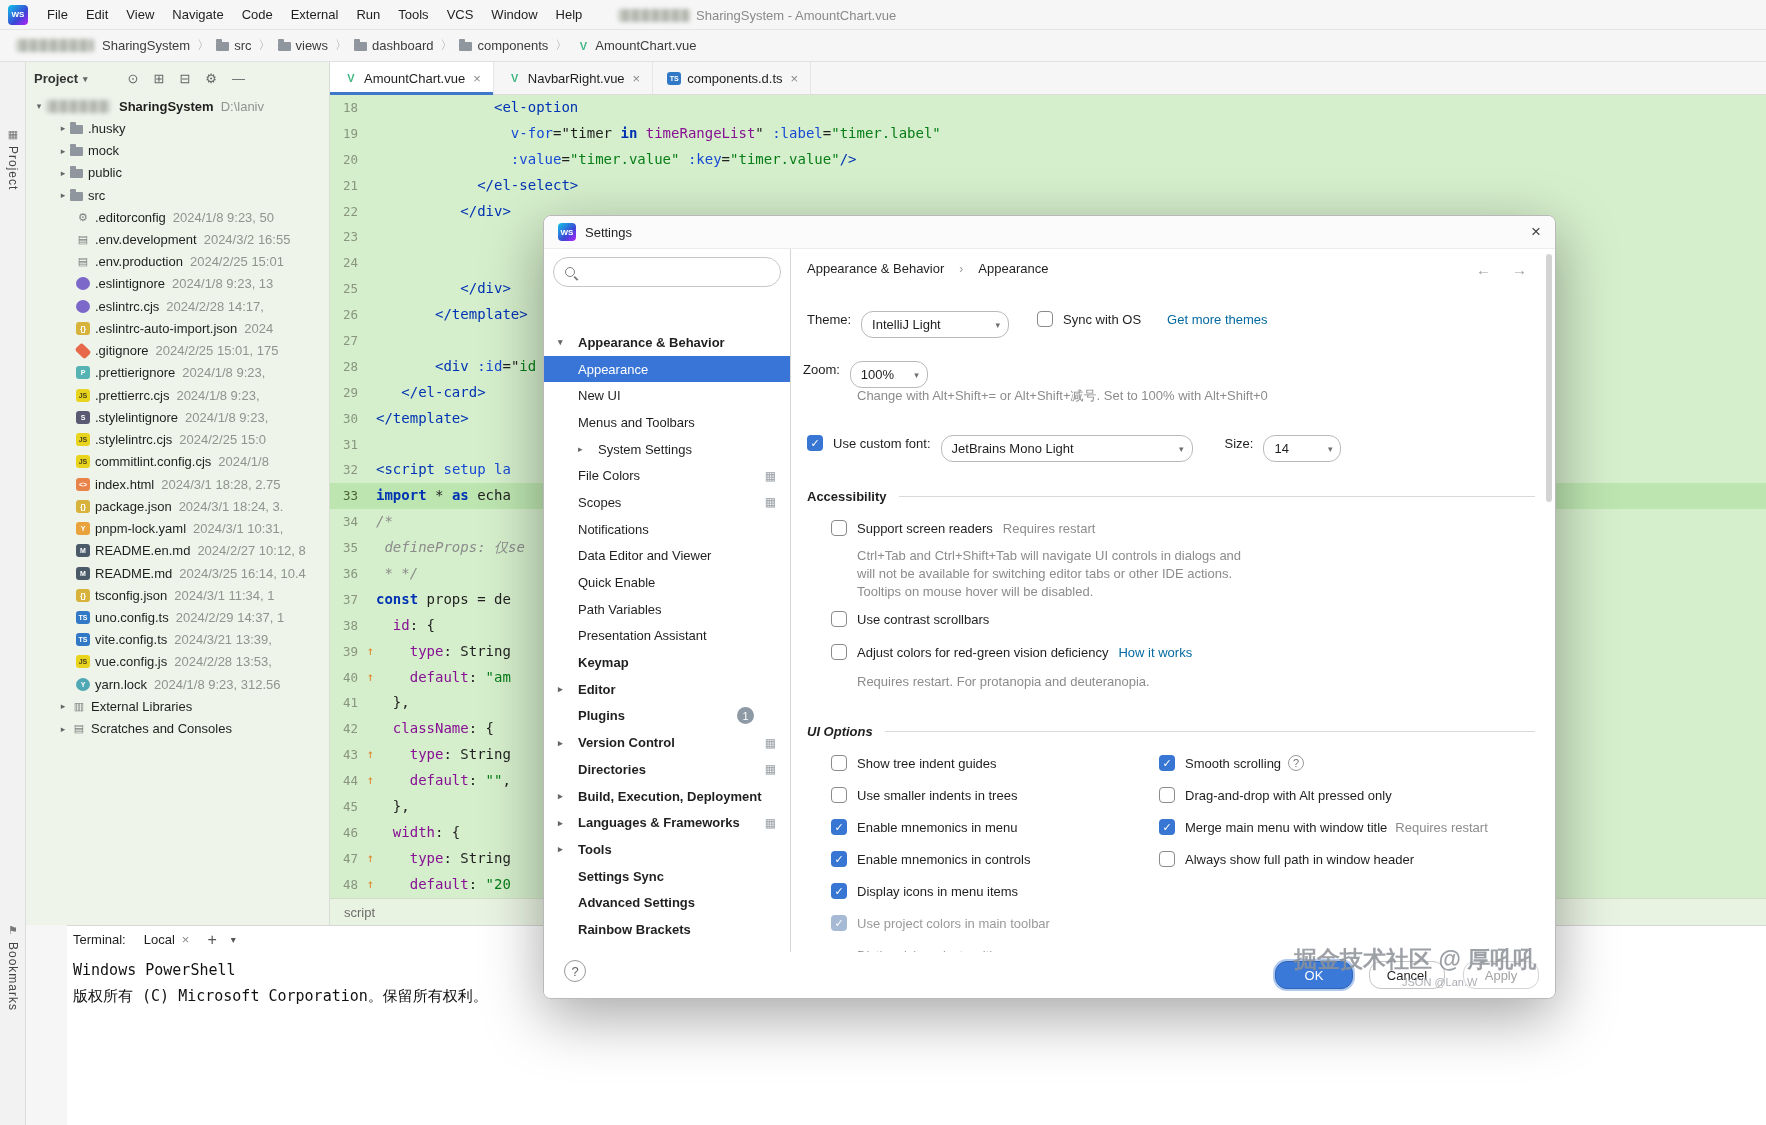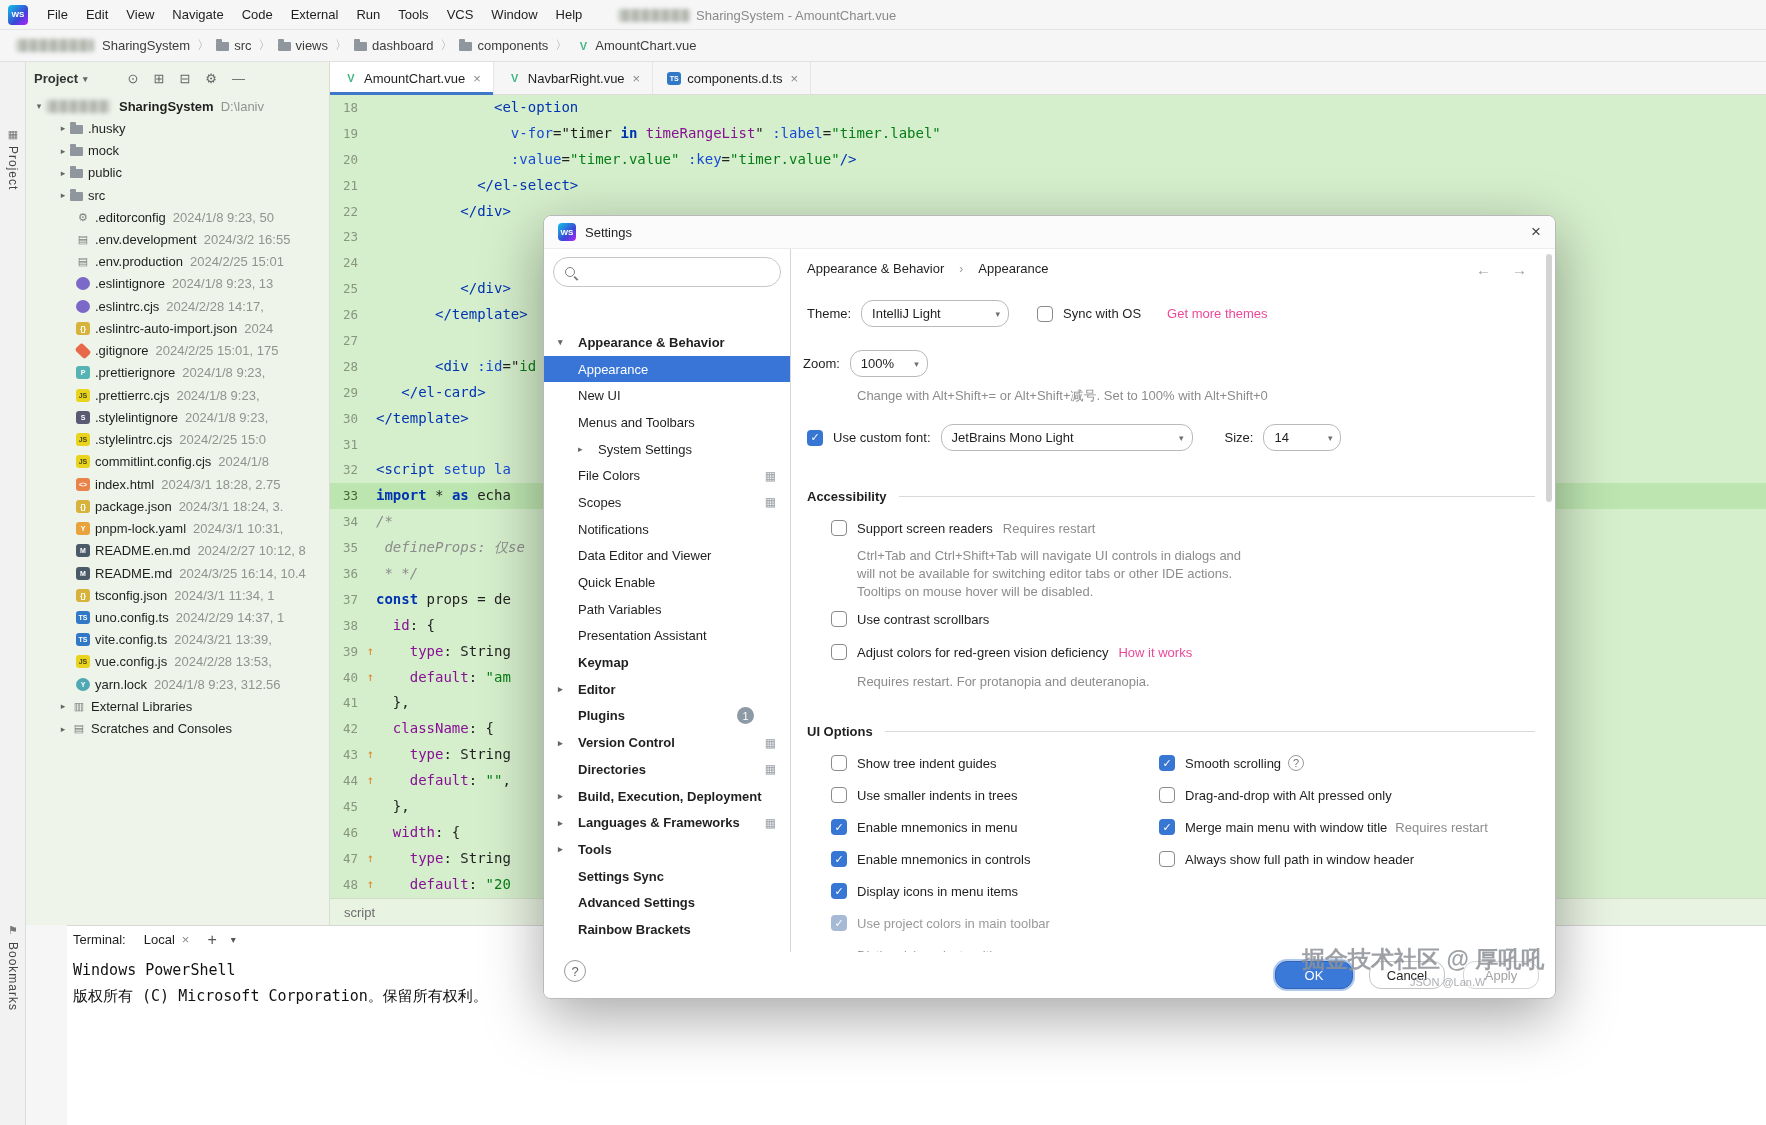--- a/index.html
+++ b/index.html
@@ -1,18 +1,18 @@
 <!DOCTYPE html>
 <html><head>
 <meta charset="utf-8">
 <style>
   html,body{margin:0;padding:0;background:#e9e9e9;}
   *{box-sizing:border-box;}
   #app{position:relative;width:1766px;height:1125px;overflow:hidden;
-       font-family:"Liberation Sans",sans-serif;font-size:13px;color:#1f1f1f;background:#f6f6f6;padding-left:8px;}
+       font-family:"Liberation Sans",sans-serif;font-size:13px;color:#1f1f1f;background:#f6f6f6;}
   .abs{position:absolute;}
   .blur{display:inline-block;height:13px;border-radius:3px;vertical-align:middle;
         background:repeating-linear-gradient(90deg,#c9cdc6 0 5px,#aeb2ab 5px 10px);filter:blur(2px);}
 
   
   #menubar{position:absolute;top:0;left:0;right:0;height:30px;background:#f6f6f6;
            display:flex;align-items:center;padding-left:8px;border-bottom:1px solid #e4e4e4;}
   .ws-logo{width:20px;height:20px;border-radius:4px;background:linear-gradient(135deg,#12c2e9,#3a47d5 60%,#b721ff);
            color:#fff;font-size:8px;font-weight:bold;display:flex;align-items:center;justify-content:center;margin-right:10px;}
   .menu-item{padding:0 9px;line-height:30px;cursor:default;}
@@ -119,23 +119,23 @@
   .nav-row.selected{background:#3875d6;color:#fff;font-weight:normal;}
   .nav-row.selected .chev{color:#fff;}
   .nav-badge{margin-left:auto;margin-right:36px;width:17px;height:17px;border-radius:50%;background:#8d99a5;color:#fff;
              font-size:11px;display:flex;align-items:center;justify-content:center;font-weight:normal;}
   .proj-ic{margin-left:auto;margin-right:14px;color:#9aa0a6;font-size:12px;font-weight:normal;}
 
   #s-content{position:absolute;left:247px;top:33px;right:0;bottom:46px;overflow:hidden;}
   .c-abs{position:absolute;display:flex;align-items:center;}
   .lbl{color:#1f1f1f;}
   .hint{color:#8c8c8c;}
-  .link{color:#ec4899;}
+  .link{color:#0369a1;}
   .combo{height:27px;border:1px solid #b9b9b9;border-radius:12px;background:#fff;display:inline-flex;align-items:center;
-         padding:0 8px 0 10px;}
+         padding:0 8px 0 10px;margin-top:11px;}
   .combo .cv{flex:1;}
   .combo .dn{color:#6e6e6e;font-size:9px;}
   .cb{width:16px;height:16px;border-radius:4px;flex:0 0 16px;display:inline-flex;align-items:center;justify-content:center;
       font-size:11px;color:#fff;}
   .cb.off{border:1.5px solid #8a8a8a;background:#fff;}
   .cb.on{background:#3876d3;}
   .cb.dis{background:#a6bad6;}
   .sect{display:flex;align-items:center;font-weight:bold;color:#1f1f1f;}
   .sect .line{height:1px;background:#d9d9d9;flex:1;margin-left:12px;}
   .qm{width:16px;height:16px;border:1px solid #9a9a9a;border-radius:50%;color:#777;font-size:11px;
@@ -644,21 +644,21 @@
         <span class="cb off"></span>
         <span class="lbl">Use contrast scrollbars</span>
       </div>
       <div class="c-abs" style="left:40px;top:395px;gap:10px;">
         <span class="cb off"></span>
         <span class="lbl">Adjust colors for red-green vision deficiency</span>
         <span class="link">How it works</span>
       </div>
       <div class="c-abs hint" style="left:66px;top:425px;">Requires restart. For protanopia and deuteranopia.</div>
 
-      <div class="sect" style="position:absolute;left:16px;top:475px;right:20px;">
+      <div class="sect" style="position:absolute;left:16px;top:475px;right:20px;font-style:italic;">
         <span>UI Options</span>
         <span class="line"></span>
       </div>
       <div class="abs" style="left:40px;top:498px;width:320px;">
           <div class="opt-row">
             <span class="cb off"></span>
             <span class="opt-label">Show tree indent guides</span>
           </div>
           <div class="opt-row">
             <span class="cb off"></span>

